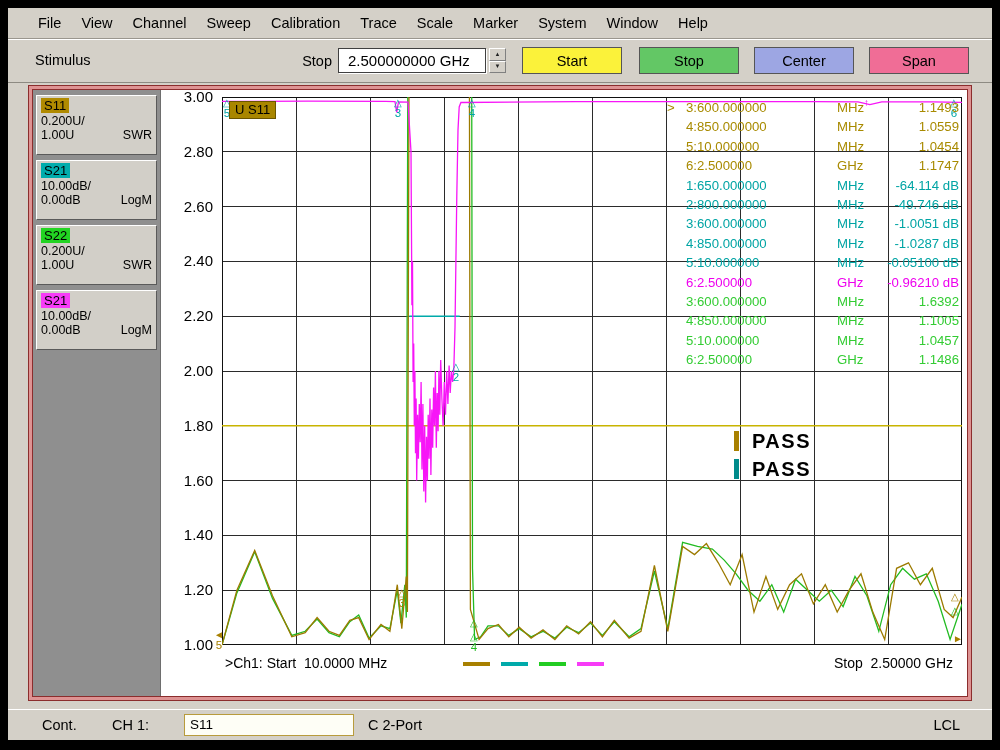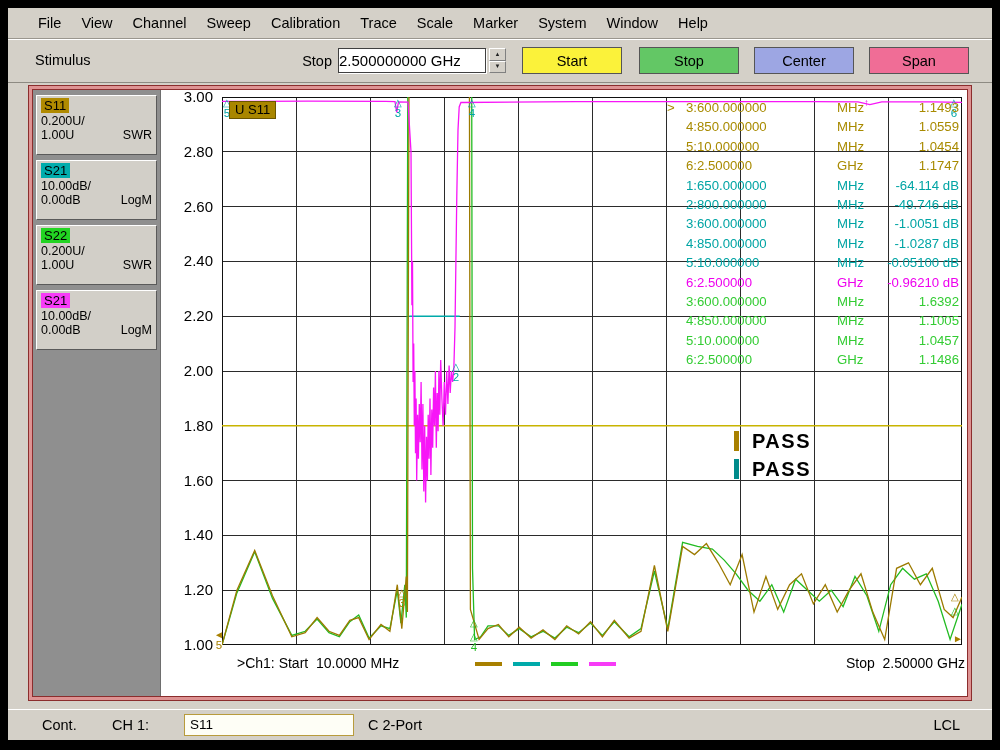--- a/index.html
+++ b/index.html
@@ -9,21 +9,21 @@
   
   #menu-bar { height:31px; display:flex; align-items:center; padding-left:20px;
               border-bottom:1px solid #9a968e; }
   .menu-item { padding:0 10px; font-size:14.5px; color:#000; white-space:pre; }
 
   
   #toolbar { position:relative; height:44px; border-bottom:1px solid #8d8a82; box-shadow:0 1px 0 #ffffff inset; }
   #stimulus-label { position:absolute; left:27px; top:13px; font-size:14.5px; }
   #stop-label { position:absolute; left:288px; top:14px; width:36px; text-align:right; font-size:14.5px; }
   #stop-field { position:absolute; left:330px; top:9px; width:148px; height:25px; background:#fff;
-                border:1px solid #404040; box-shadow:1px 1px 0 #fff; font-size:15px; padding:2px 0;
+                border:1px solid #404040; box-shadow:1px 1px 0 #fff; font-size:15px; padding:2px 9px;
                 font-family:"Liberation Sans", sans-serif; }
   #spinner { position:absolute; left:481px; top:9px; width:17px; height:25px; display:flex; flex-direction:column; }
   .spin-btn { flex:1; background:#D4D0C8; border:1px solid #808080; border-top-color:#fff; border-left-color:#fff;
               font-size:6px; line-height:5px; text-align:center; color:#222; padding:0; }
   .tb-btn { position:absolute; top:8px; height:27px; width:100px; border:1px solid #555;
             font-size:14.5px; color:#000; display:flex; align-items:center; justify-content:center; }
 
   
   #chan-window { position:absolute; left:20px; top:77px; width:944px; height:616px;
                  border:1px solid #8B2D2D; background:#DE9393; padding:3px; }
@@ -59,21 +59,21 @@
   .ro-freq { flex:1; text-align:left; }
   .ro-unit { width:34px; text-align:left; margin-left:4px; }
   .ro-val { width:88px; text-align:right; }
 
   #pass-block { position:absolute; left:512px; top:330px; z-index:6;font-weight:bold; }
   .pass-row { display:flex; align-items:center; height:28px; }
   .pass-bar { width:5px; height:20px; margin-right:13px; }
   .pass-text { font-size:20px; color:#000; letter-spacing:1.5px; }
 
   
-  #plot-footer { position:absolute; left:12px; top:560px; width:100%; height:30px; font-size:14px; color:#000; }
+  #plot-footer { position:absolute; left:0; top:560px; width:100%; height:30px; font-size:14px; color:#000; }
   #footer-start { position:absolute; left:64px; top:5px; white-space:pre; }
   #legend-dashes { position:absolute; left:302px; top:12px; display:flex; }
   .dash { width:27px; height:4px; margin-right:11px; }
   #footer-stop { position:absolute; right:14px; top:5px; white-space:pre; }
 
   
   #status-bar { position:absolute; left:0; top:701px; width:100%; height:31px; background:#D4D0C8;
                 border-top:1px solid #fff; font-size:14.5px; }
   #status-cont { position:absolute; left:34px; top:7px; }
   #status-ch { position:absolute; left:104px; top:7px; }

